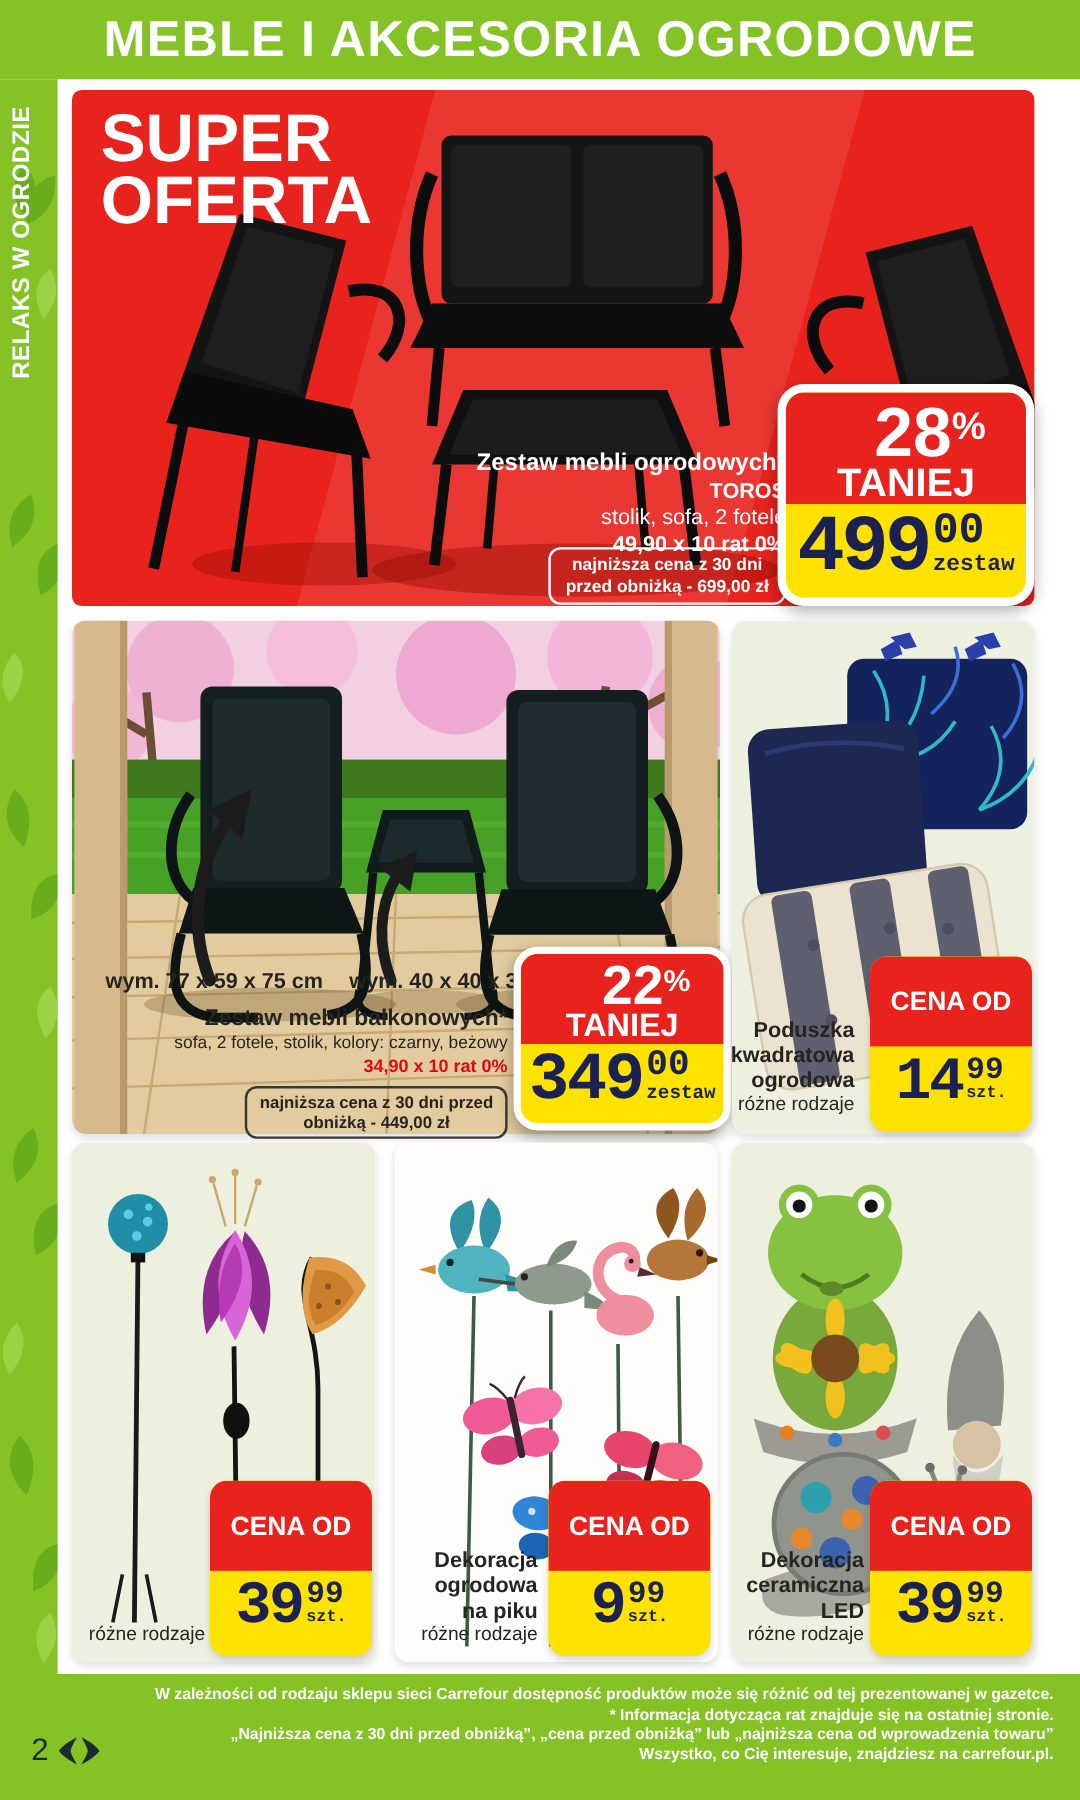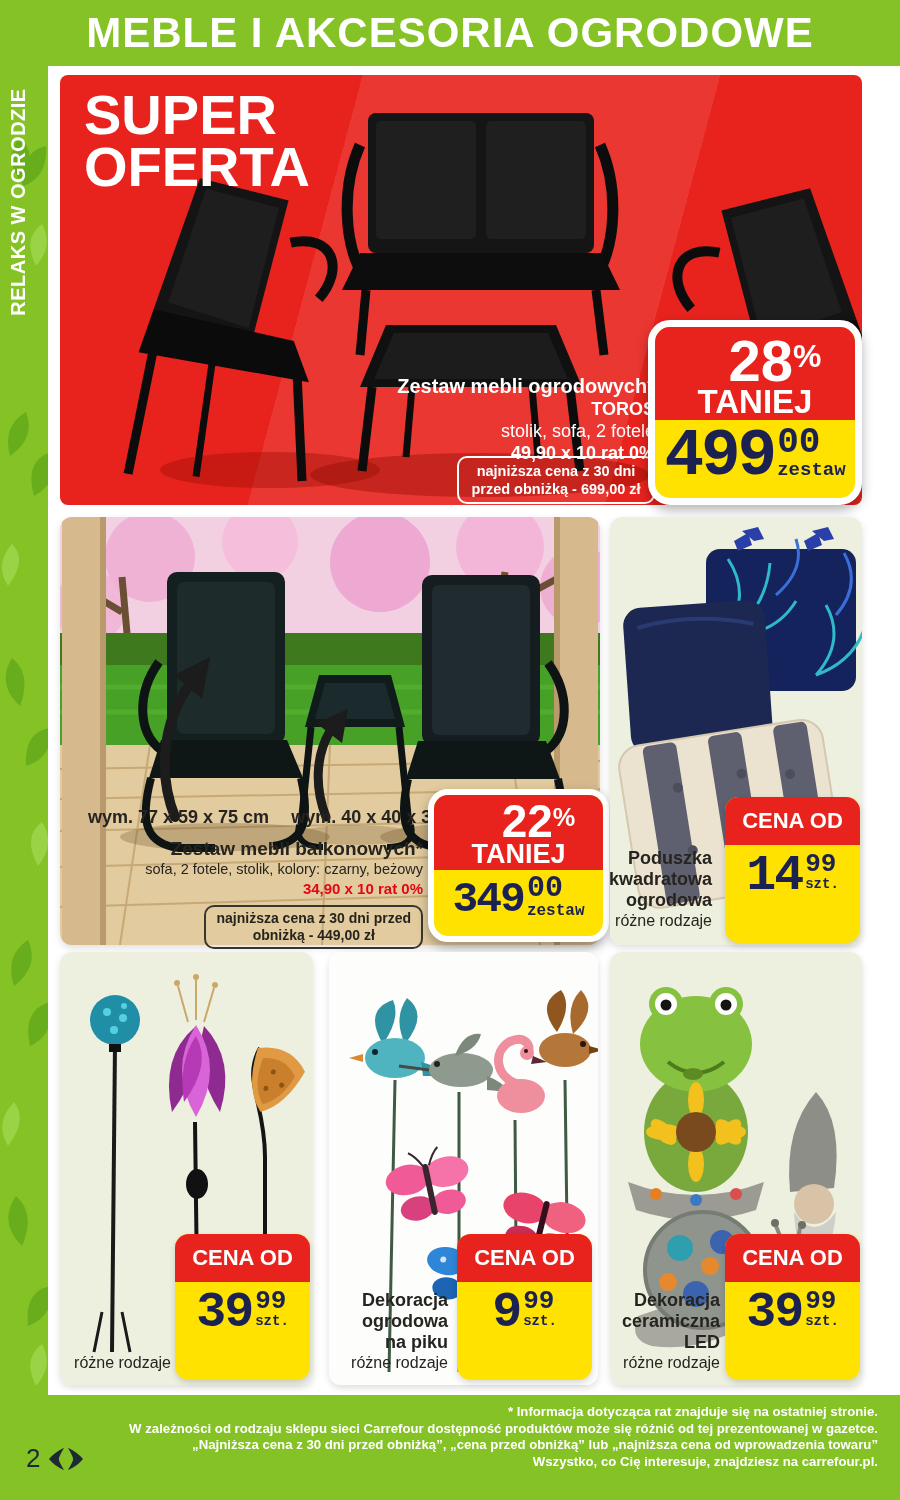--- a/index.html
+++ b/index.html
@@ -51,26 +51,26 @@
   .badge-hero .badge-bottom{padding-top:7px;}
   .badge-hero .p-main{font-size:66px;line-height:60px;letter-spacing:-3px;}
   .badge-hero .p-cents{font-size:36px;line-height:32px;}
   .badge-hero .p-unit{font-size:19px;margin-top:2px;}
 
   .badge22{left:368px;top:272px;width:181px;height:153px;border-width:6px;border-radius:20px;}
   .badge22 .badge-top{height:72px;padding-top:3px;}
   .badge22 .disc-pct{font-size:46px;}
   .badge22 .disc-label{font-size:27px;line-height:25px;margin-top:-2px;}
   .badge22 .badge-bottom{padding-top:5px;}
-  .badge22 .p-main{font-size:43px;line-height:50px;letter-spacing:-2px;}
+  .badge22 .p-main{font-size:56px;line-height:50px;letter-spacing:-2px;}
   .badge22 .p-cents{font-size:30px;line-height:27px;}
   .badge22 .p-unit{font-size:16px;margin-top:1px;}
 
   .cena-badge{width:135px;height:146px;border-radius:14px;box-shadow:0 3px 6px rgba(0,0,0,.15);}
-  .cena-badge .badge-top{height:48px;display:flex;align-items:center;justify-content:center;font-size:22px;}
+  .cena-badge .badge-top{height:75px;display:flex;align-items:center;justify-content:center;font-size:22px;}
   .cena-badge .badge-bottom{padding-top:8px;}
   .cena-badge .p-main{font-size:50px;line-height:46px;letter-spacing:-2px;}
   .cena-badge .p-cents{font-size:26px;line-height:23px;}
   .cena-badge .p-unit{font-size:14px;margin-top:1px;}
 
   
   .balcony{left:60px;top:517px;width:540px;height:428px;}
   .dims{position:absolute;left:28px;top:290px;font-size:18px;font-weight:bold;color:#26241f;}
   .dims span{margin-right:22px;}
   .balcony-info{position:absolute;right:177px;top:320px;text-align:right;color:#26241f;}
@@ -592,22 +592,22 @@
         <span class="p-side">
           <span class="p-cents">99</span>
           <span class="p-unit">szt.</span>
         </span>
       </div>
     </div>
   </div>
 
   <div class="footer">
     <div class="footer-text">
+      <div>W zależności od rodzaju sklepu sieci Carrefour dostępność produktów może się różnić od tej prezentowanej w gazetce.</div>
       <div>* Informacja dotycząca rat znajduje się na ostatniej stronie.</div>
-      <div>W zależności od rodzaju sklepu sieci Carrefour dostępność produktów może się różnić od tej prezentowanej w gazetce.</div>
       <div>„Najniższa cena z 30 dni przed obniżką”, „cena przed obniżką” lub „najniższa cena od wprowadzenia towaru”</div>
       <div><span>Wszystko, co Cię interesuje, znajdziesz na </span><span class="link">carrefour.pl.</span></div>
     </div>
     <div class="page-id">
       <span class="pn">2</span>
       <svg width="34" height="26" viewBox="0 0 36 24">
         <path d="M16 0 C8 4 3 8 0 12 C3 16 8 20 16 24 C12 17 10.5 14 10.5 12 C10.5 10 12 7 16 0 Z" fill="#1e2a33"></path>
         <path d="M20 0 C28 4 33 8 36 12 C33 16 28 20 20 24 C24 17 25.5 14 25.5 12 C25.5 10 24 7 20 0 Z" fill="#1e2a33"></path>
       </svg>
     </div>

